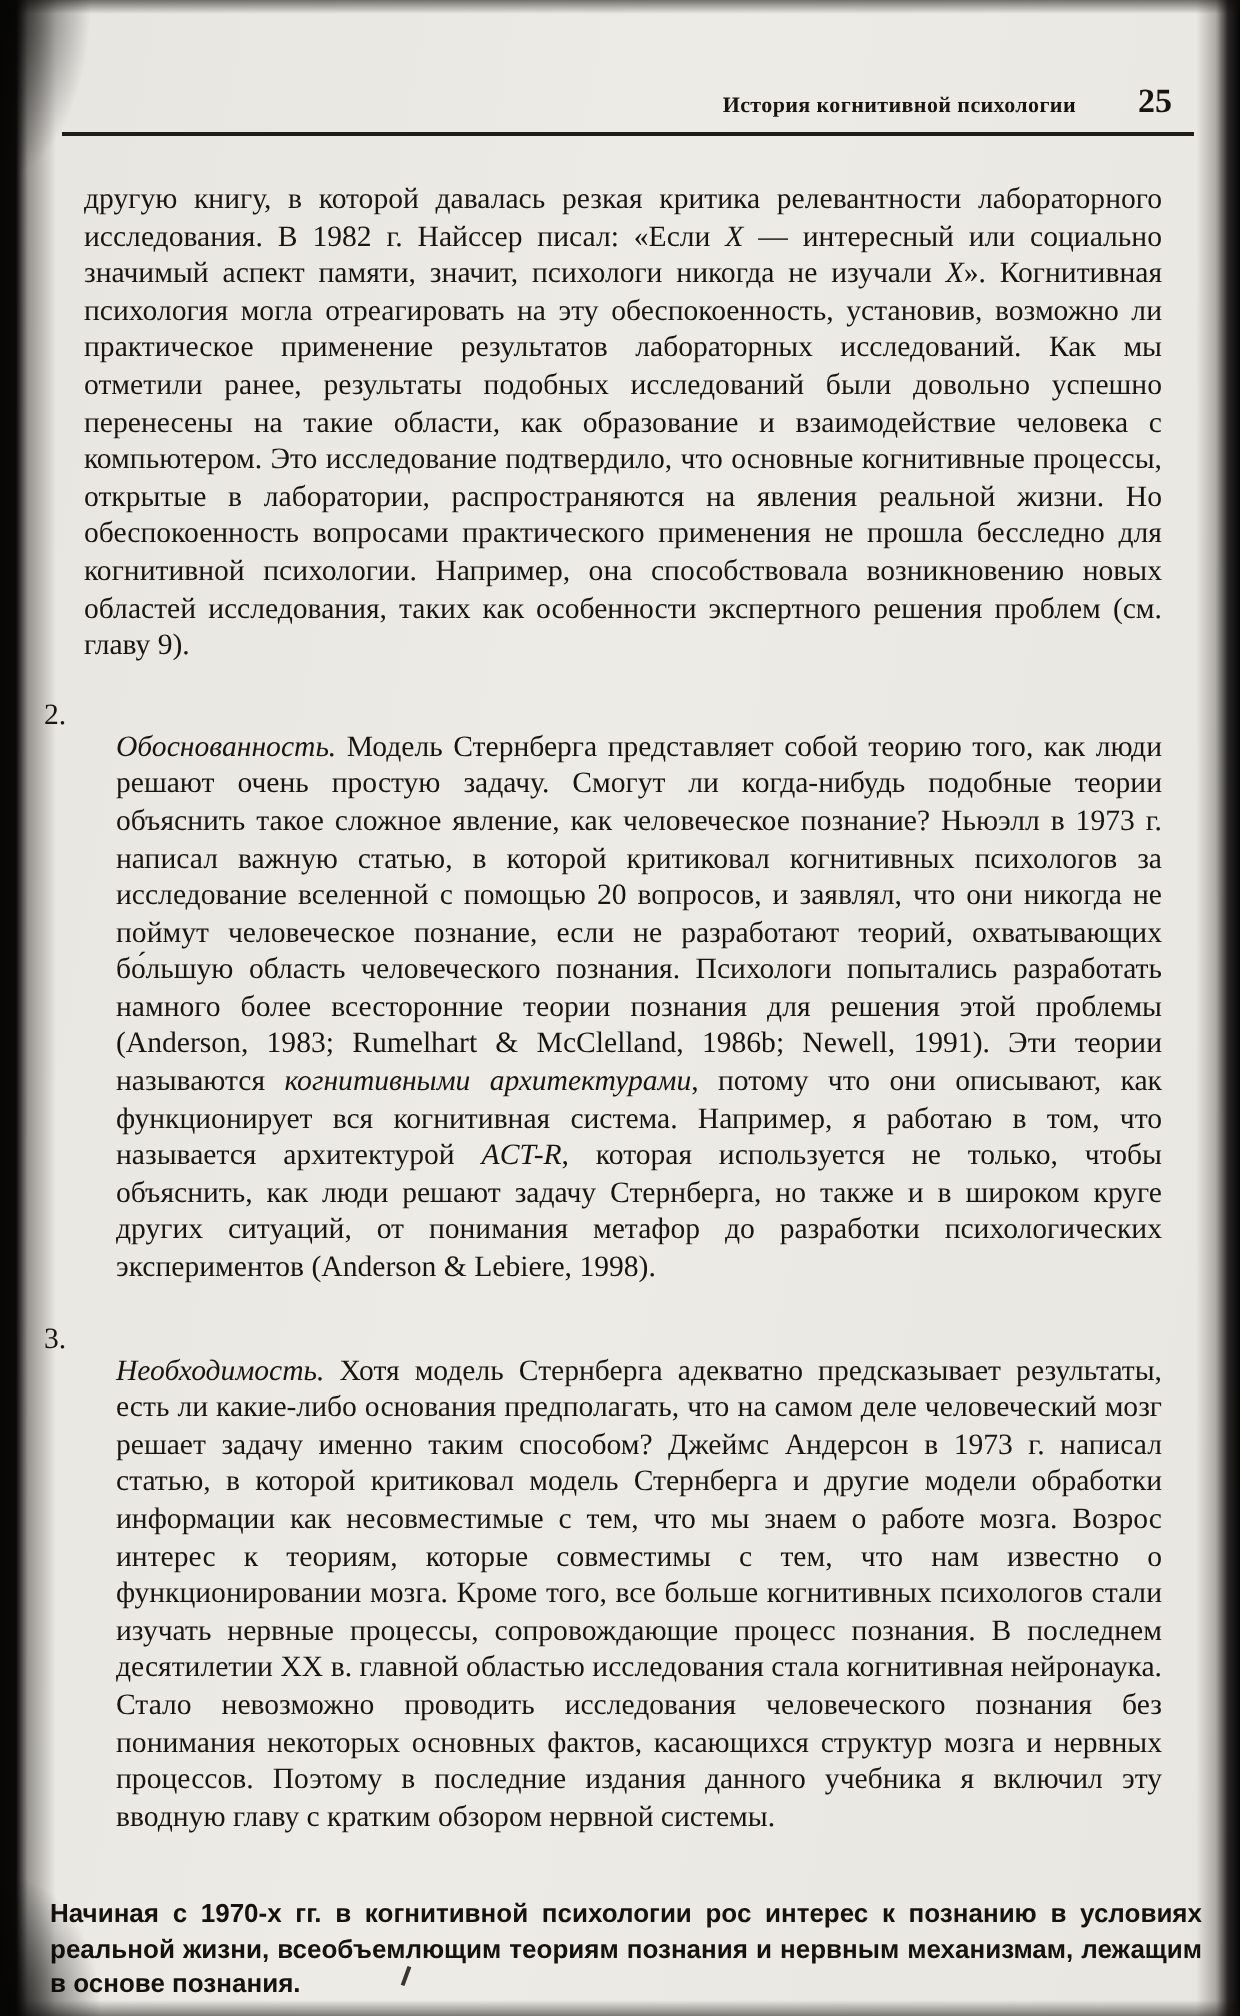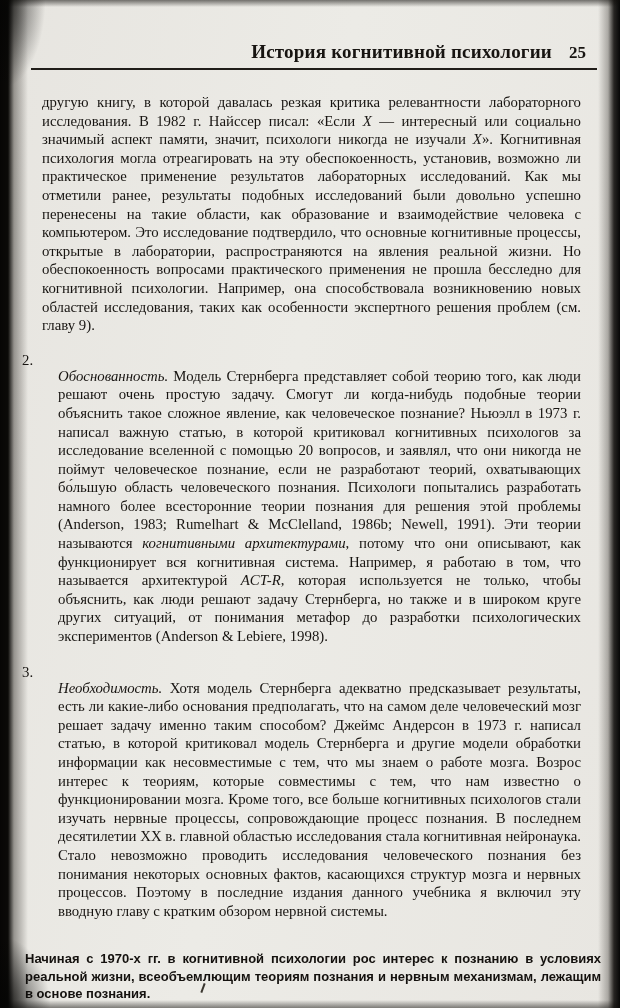--- a/index.html
+++ b/index.html
@@ -25,22 +25,22 @@
   .corner-tl{left:0;top:0;width:46px;height:90px;
     background:radial-gradient(ellipse at 0 0,rgba(5,5,4,.85),rgba(5,5,4,0) 70%)}
   .corner-bl{left:0;bottom:0;width:50px;height:70px;
     background:radial-gradient(ellipse at 0 100%,rgba(5,5,4,.9),rgba(5,5,4,0) 72%)}
   .artifact{left:202px;top:983px;width:2px;height:10px;background:#3a362f;transform:rotate(20deg)}
   
   .header{
     display:flex;justify-content:flex-end;align-items:baseline;
     padding:41px 34px 5px 40px;
   }
-  .header-title{font-weight:700;font-size:19px;letter-spacing:.2px}
-  .header-num{font-weight:700;font-size:17px;margin-left:17px}
+  .header-title{font-weight:700;font-size:11px;letter-spacing:.2px}
+  .header-num{font-weight:700;font-size:17px;margin-left:31px}
   .rule{height:2px;background:#201d19;margin:0 23px 0 31px}
   
   .page-body{
     margin-top:23px;
     padding:0 23px 0 22px;
     font-size:14.8px;line-height:18.6px;text-align:justify;
   }
   .para{margin:16px}
   .para-cont{margin-left:20px}
   .list-item{display:flex;margin-top:1px}

